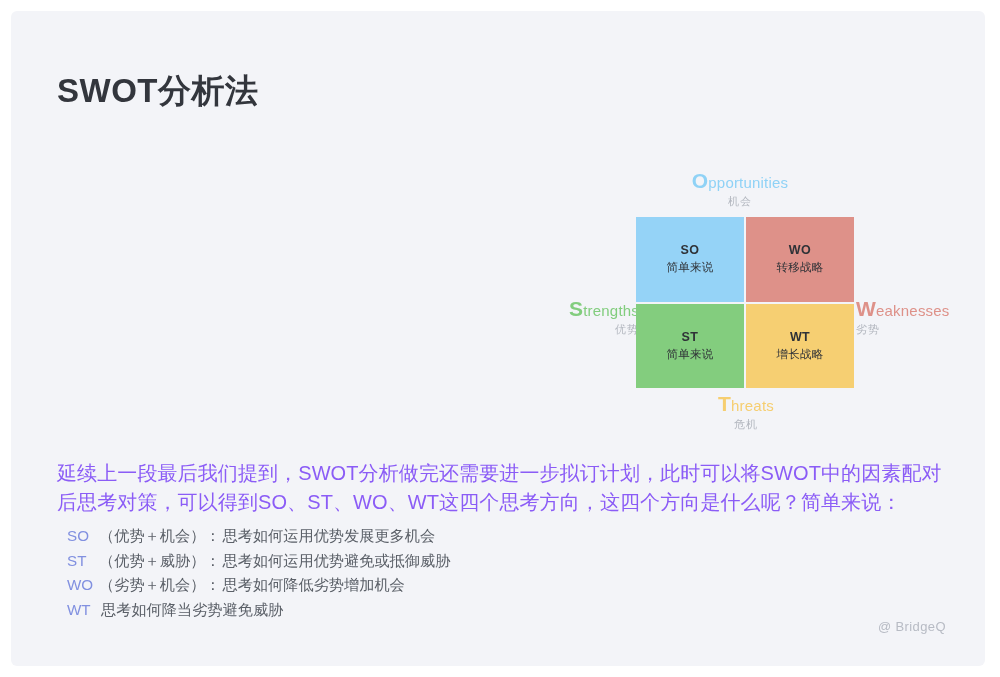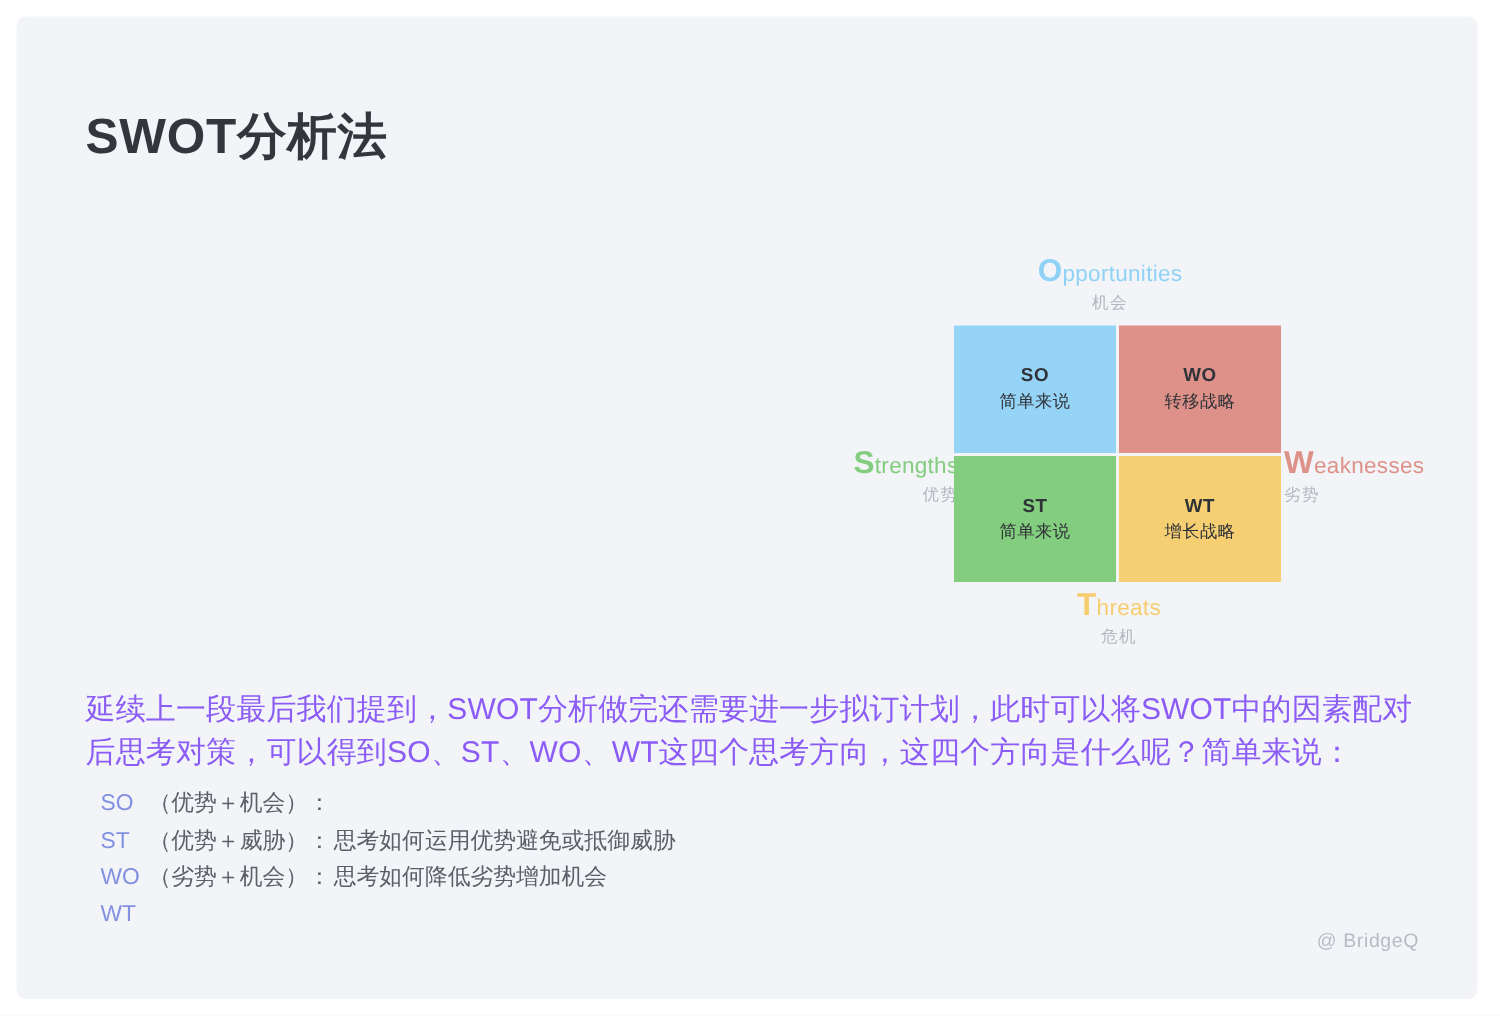--- a/index.html
+++ b/index.html
@@ -207,33 +207,35 @@
 
   <div id="body-column">
   </div>
 
   <div id="wide-para">延续上一段最后我们提到，SWOT分析做完还需要进一步拟订计划，此时可以将SWOT中的因素配对后思考对策，可以得到SO、ST、WO、WT这四个思考方向，这四个方向是什么呢？简单来说：</div>
 
   <div id="combo-list">
     <div class="combo-row">
       <span class="combo-code">SO</span>
       <span class="combo-pair">（优势＋机会）：</span>
+      <span class="combo-desc">思考如何运用优势发展更多机会</span>
     </div>
     <div class="combo-row">
       <span class="combo-code">ST</span>
       <span class="combo-pair">（优势＋威胁）：</span>
       <span class="combo-desc">思考如何运用优势避免或抵御威胁</span>
     </div>
     <div class="combo-row">
       <span class="combo-code">WO</span>
       <span class="combo-pair">（劣势＋机会）：</span>
       <span class="combo-desc">思考如何降低劣势增加机会</span>
     </div>
     <div class="combo-row">
       <span class="combo-code">WT</span>
+      <span class="combo-desc">思考如何降当劣势避免威胁</span>
     </div>
   </div>
 
   <div id="swot-figure">
 
     <div class="axis-label" id="axis-opportunities">
       <div class="axis-en"><span class="cap">O</span><span>pportunities</span></div>
       <div class="axis-cn">机会</div>
     </div>
 

